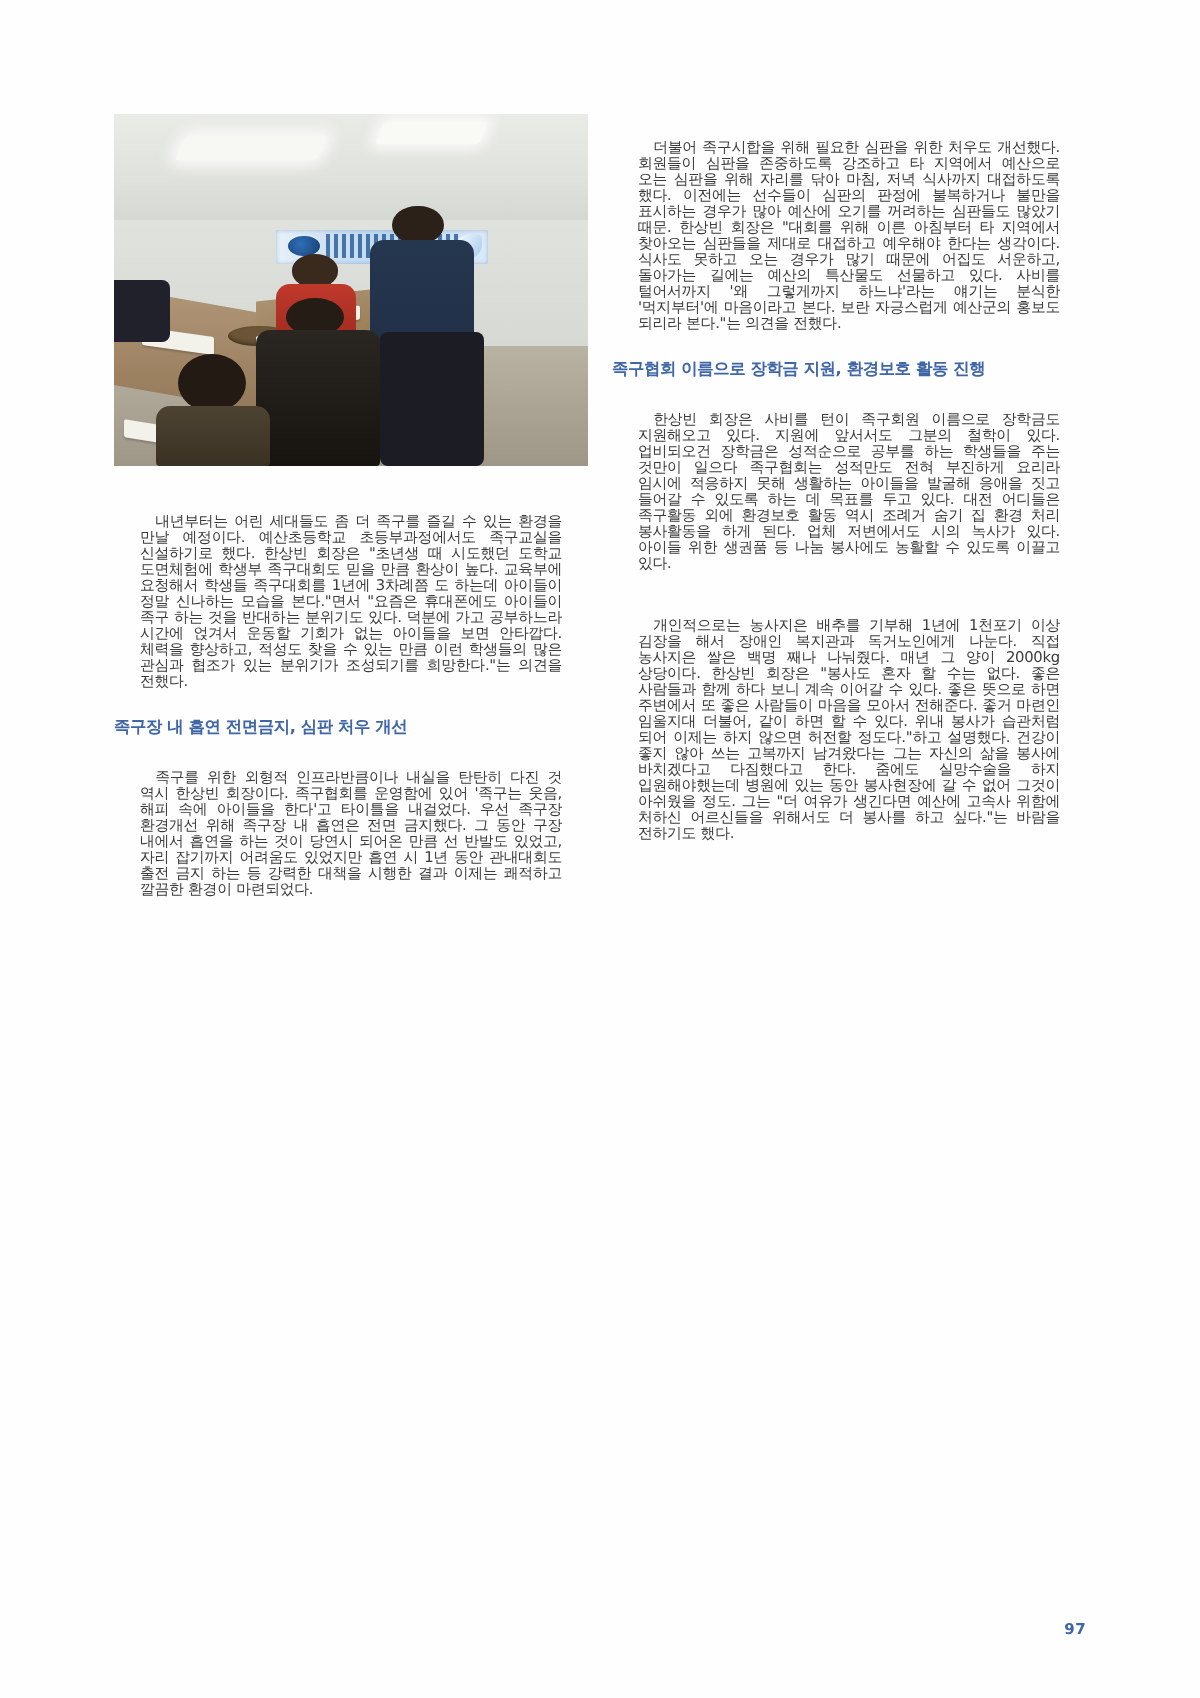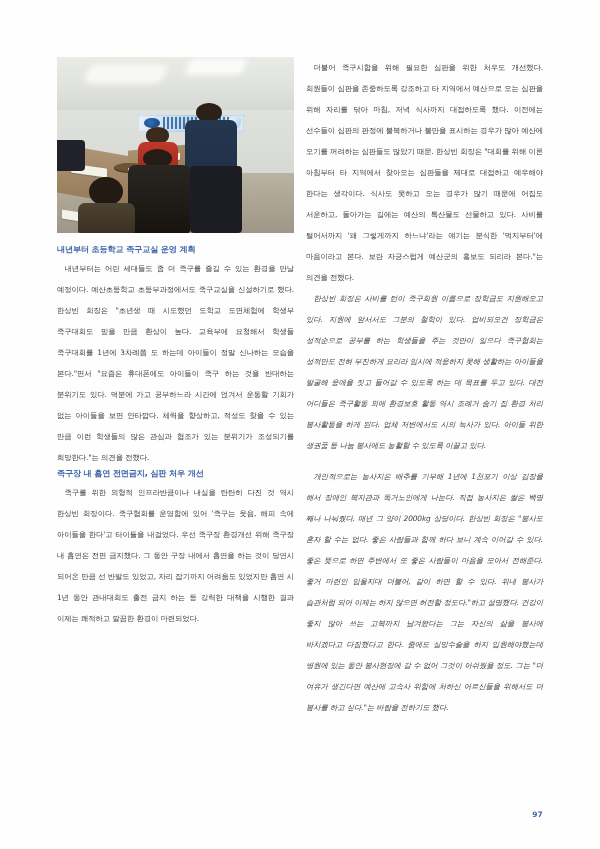--- a/index.html
+++ b/index.html
@@ -132,30 +132,30 @@
     color: #3f66a6;
     margin: 0 0 3px 0;
     letter-spacing: -.2px;
     word-break: keep-all;
   }
   .head-gap-top { margin-top: 11px; }
 
   
   p.body {
     font-size: 7.4px;
-    line-height: 21px;
+    line-height: 8px;
     color: #3a3a3a;
-    margin: 0;
+    margin: 13px;
     text-align: justify;
     text-indent: 7.6px;
     word-break: keep-all;
     letter-spacing: -.12px;
     font-family: "DejaVu Sans", "Liberation Sans", sans-serif;
   }
-  p.body + p.body { margin-top: 0; font-style: italic; }
+  p.body + p.body { margin-top: 0; }
   .para-gap { margin-top: 10px !important; }
 
   
   .page-number {
     position: absolute;
     right: 57px;
     bottom: 30px;
     font-size: 7.5px;
     font-weight: bold;
     color: #3f66a6;
@@ -212,32 +212,32 @@
         <div class="ph-person" style="left:9%; top:68%; width:24%; height:32%;">
           <div class="ph-head" style="left:18%; top:0%; width:60%; height:52%; background:#221a13;"></div>
           <div class="ph-body" style="left:0%; top:46%; width:100%; height:54%; background:linear-gradient(180deg,#4d4332 0%,#3a3124 100%);"></div>
         </div>
 
         <div class="ph-chair" style="left:-2%; top:47%; width:14%; height:18%;"></div>
         <div class="ph-chair" style="left:56%; top:62%; width:22%; height:38%; background:#1b1c24;"></div>
       </div>
 
 
-      <h2 class="section-head head-gap-top">내년부터 초등학교 족구교실 운영 계획</h2>
       <p class="body">내년부터는 어린 세대들도 좀 더 족구를 즐길 수 있는 환경을 만날 예정이다. 예산초등학교 초등부과정에서도 족구교실을 신설하기로 했다. 한상빈 회장은 "초년생 때 시도했던 도학교 도면체험에 학생부 족구대회도 믿을 만큼 환상이 높다. 교육부에 요청해서 학생들 족구대회를 1년에 3차례쯤 도 하는데 아이들이 정말 신나하는 모습을 본다."면서 "요즘은 휴대폰에도 아이들이 족구 하는 것을 반대하는 분위기도 있다. 덕분에 가고 공부하느라 시간에 얹겨서 운동할 기회가 없는 아이들을 보면 안타깝다. 체력을 향상하고, 적성도 찾을 수 있는 만큼 이런 학생들의 많은 관심과 협조가 있는 분위기가 조성되기를 희망한다."는 의견을 전했다.</p>
 
       <h2 class="section-head head-gap-top">족구장 내 흡연 전면금지, 심판 처우 개선</h2>
       <p class="body">족구를 위한 외형적 인프라반큼이나 내실을 탄탄히 다진 것 역시 한상빈 회장이다. 족구협회를 운영함에 있어 '족구는 웃음, 해피 속에 아이들을 한다'고 타이틀을 내걸었다. 우선 족구장 환경개선 위해 족구장 내 흡연은 전면 금지했다. 그 동안 구장 내에서 흡연을 하는 것이 당연시 되어온 만큼 선 반발도 있었고, 자리 잡기까지 어려움도 있었지만 흡연 시 1년 동안 관내대회도 출전 금지 하는 등 강력한 대책을 시행한 결과 이제는 쾌적하고 깔끔한 환경이 마련되었다.</p>
 
     </div>
 
     <div class="col">
 
       <p class="body">더불어 족구시합을 위해 필요한 심판을 위한 처우도 개선했다. 회원들이 심판을 존중하도록 강조하고 타 지역에서 예산으로 오는 심판을 위해 자리를 닦아 마침, 저녁 식사까지 대접하도록 했다. 이전에는 선수들이 심판의 판정에 불복하거나 불만을 표시하는 경우가 많아 예산에 오기를 꺼려하는 심판들도 많았기 때문. 한상빈 회장은 "대회를 위해 이른 아침부터 타 지역에서 찾아오는 심판들을 제대로 대접하고 예우해야 한다는 생각이다. 식사도 못하고 오는 경우가 많기 때문에 어집도 서운하고, 돌아가는 길에는 예산의 특산물도 선물하고 있다. 사비를 털어서까지 '왜 그렇게까지 하느냐'라는 얘기는 분식한 '먹지부터'에 마음이라고 본다. 보란 자긍스럽게 예산군의 홍보도 되리라 본다."는 의견을 전했다.</p>
 
+      <h2 class="section-head head-gap-top">족구협회 이름으로 장학금 지원, 환경보호 활동 진행</h2>
       <p class="body">한상빈 회장은 사비를 턴이 족구회원 이름으로 장학금도 지원해오고 있다. 지원에 앞서서도 그분의 철학이 있다. 업비되오건 장학금은 성적순으로 공부를 하는 학생들을 주는 것만이 일으다 족구협회는 성적만도 전혀 부진하게 요리라 임시에 적응하지 못해 생활하는 아이들을 발굴해 응애을 짓고 들어갈 수 있도록 하는 데 목표를 두고 있다. 대전 어디들은 족구활동 외에 환경보호 활동 역시 조례거 숨기 집 환경 처리 봉사활동을 하게 된다. 업체 저변에서도 시의 녹사가 있다. 아이들 위한 생권품 등 나눔 봉사에도 농활할 수 있도록 이끌고 있다.</p>
       <p class="body para-gap">개인적으로는 농사지은 배추를 기부해 1년에 1천포기 이상 김장을 해서 장애인 복지관과 독거노인에게 나눈다. 직접 농사지은 쌀은 백명 째나 나눠줬다. 매년 그 양이 2000kg 상당이다. 한상빈 회장은 "봉사도 혼자 할 수는 없다. 좋은 사람들과 함께 하다 보니 계속 이어갈 수 있다. 좋은 뜻으로 하면 주변에서 또 좋은 사람들이 마음을 모아서 전해준다. 좋거 마련인 임울지대 더불어, 같이 하면 할 수 있다. 위내 봉사가 습관처럼 되어 이제는 하지 않으면 허전할 정도다."하고 설명했다. 건강이 좋지 않아 쓰는 고복까지 남겨왔다는 그는 자신의 삶을 봉사에 바치겠다고 다짐했다고 한다. 줌에도 실망수술을 하지 입원해야했는데 병원에 있는 동안 봉사현장에 갈 수 없어 그것이 아쉬웠을 정도. 그는 "더 여유가 생긴다면 예산에 고속사 위함에 처하신 어르신들을 위해서도 더 봉사를 하고 싶다."는 바람을 전하기도 했다.</p>
 
     </div>
 
   </div>
 
   <div class="page-number">97</div>
 
 </div>

